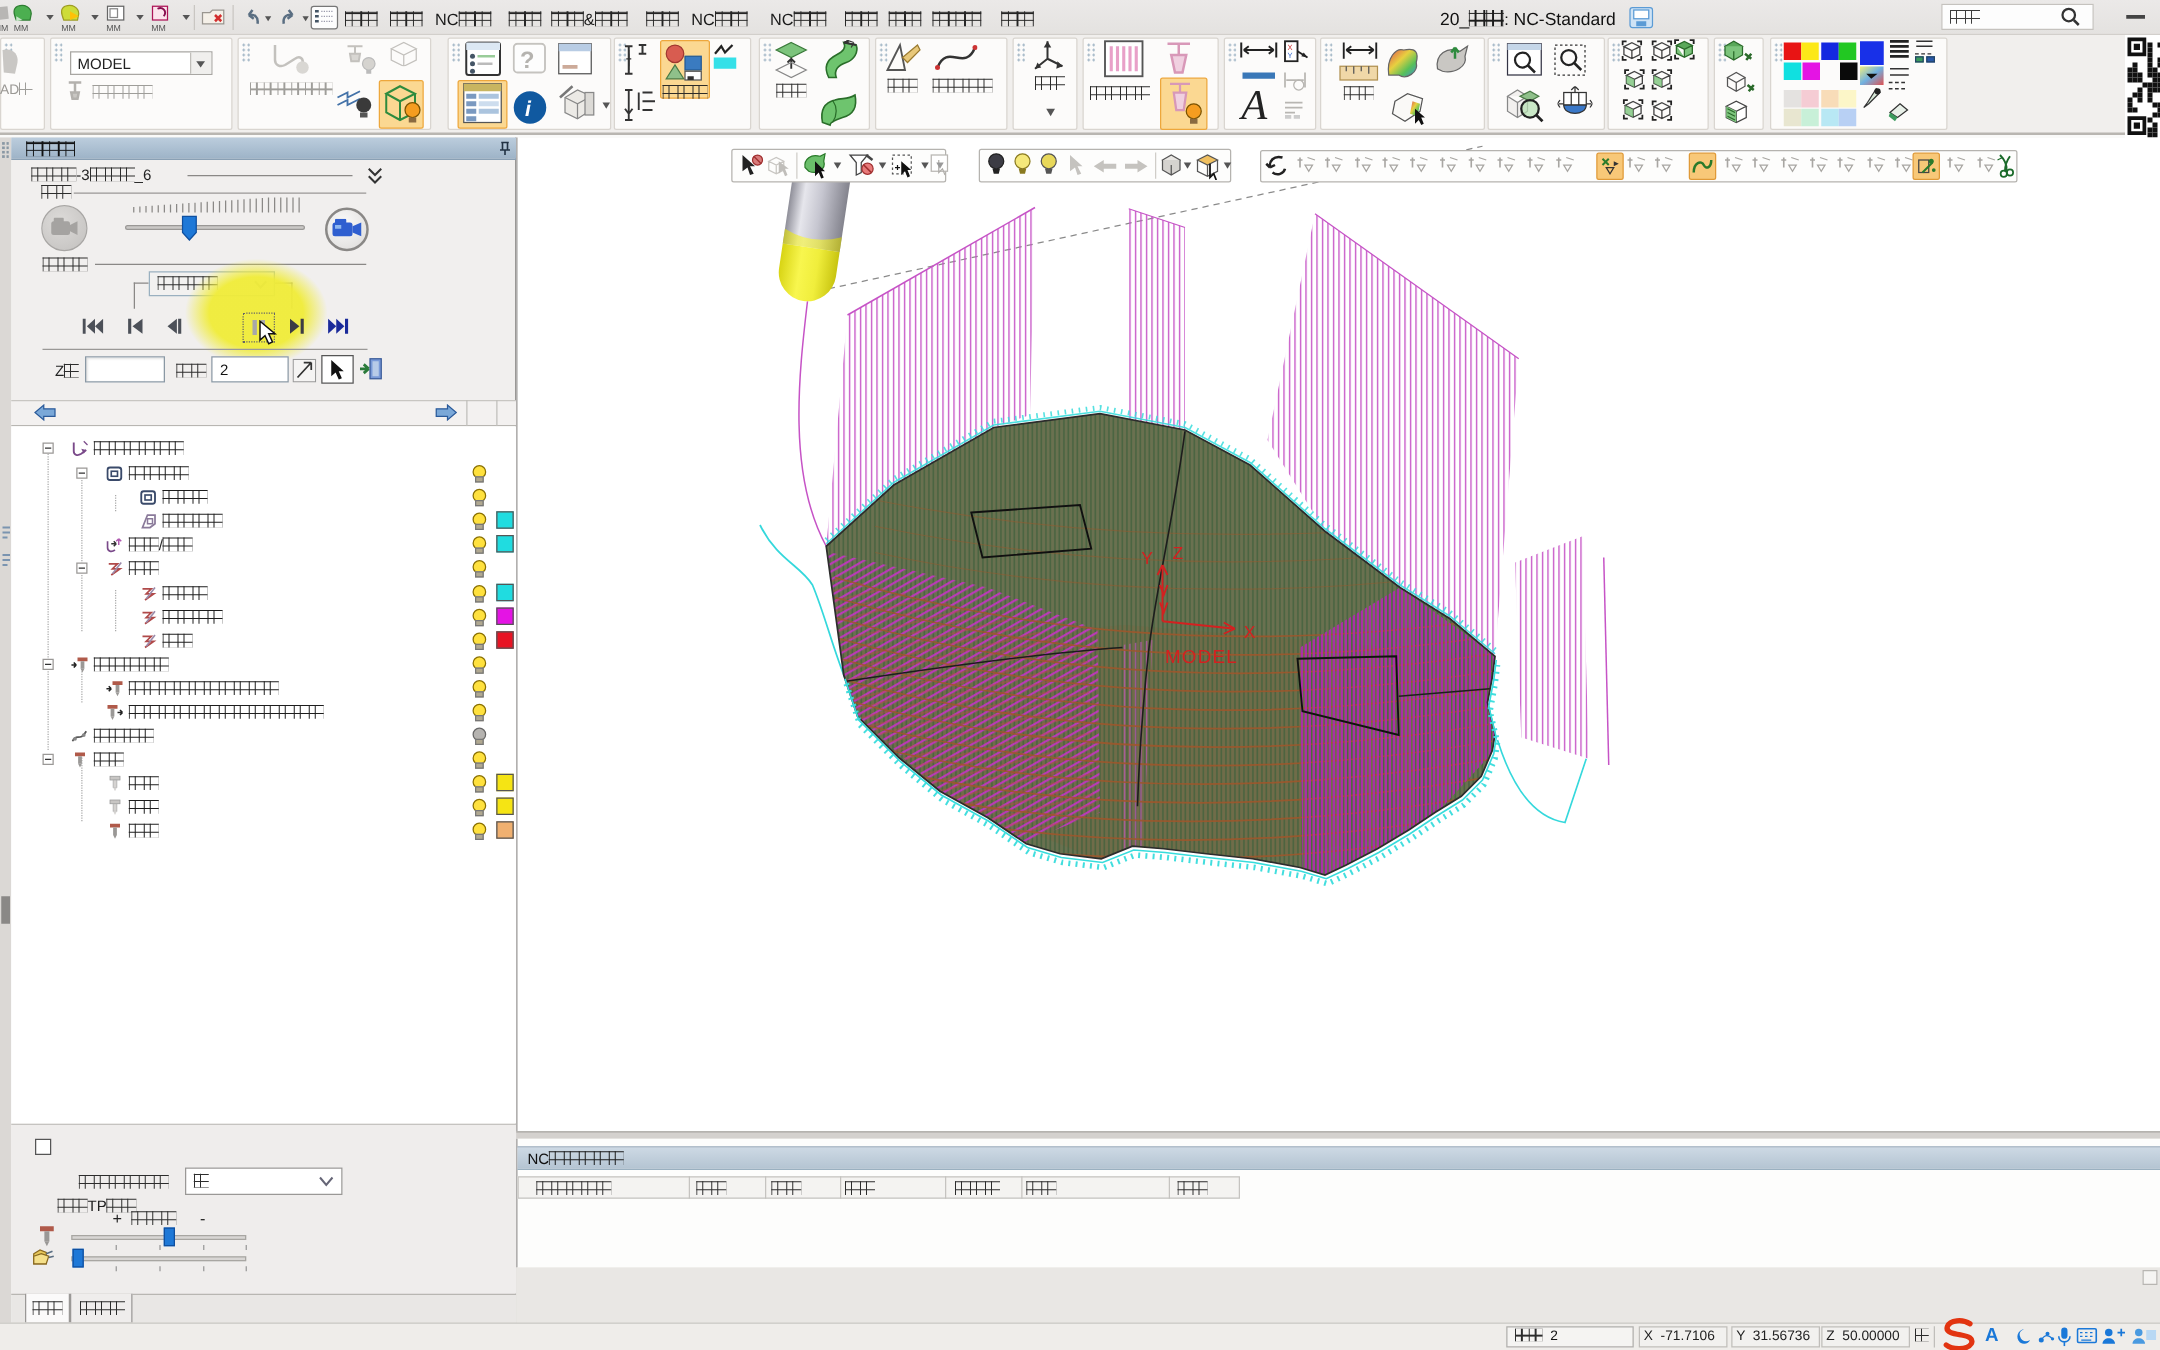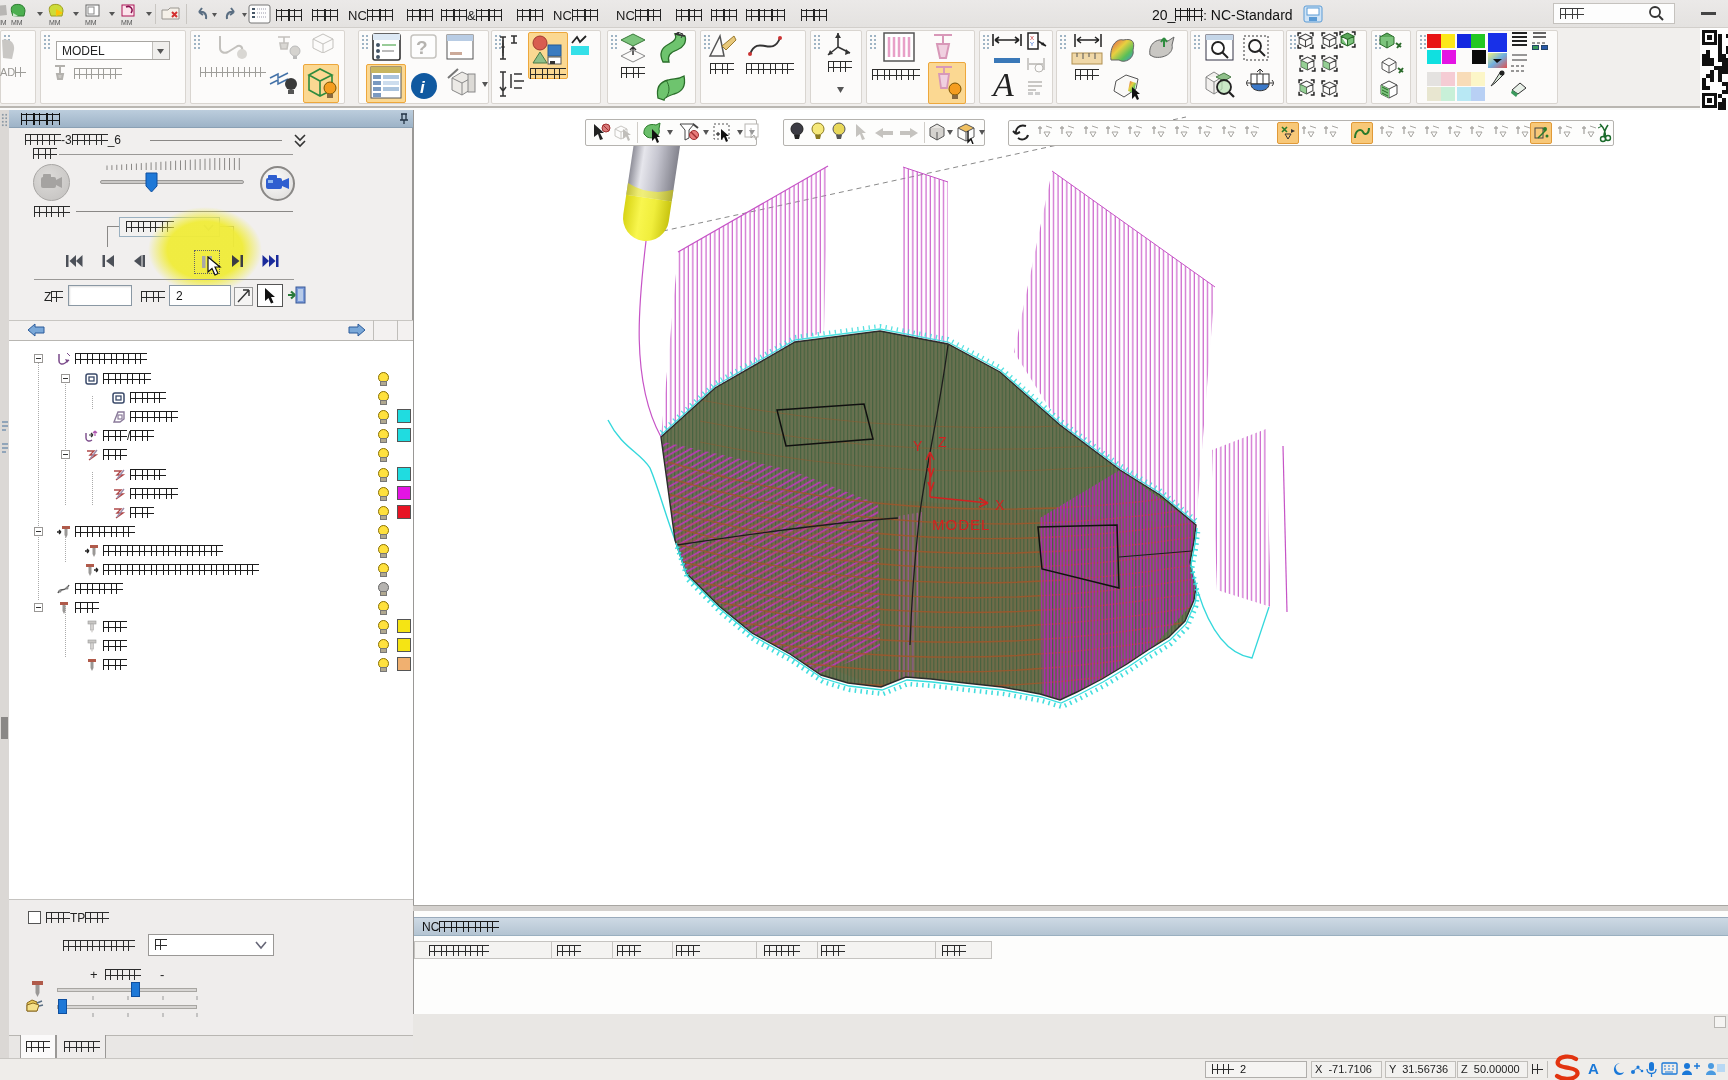--- a/index.html
+++ b/index.html
@@ -798,21 +798,21 @@
 <svg class="ico" style="left:85px;top:658px;" width="14" height="14">
     <rect x="3" y="1" width="8" height="3" fill="#b05a4a"></rect>
     <rect x="5.5" y="4" width="3" height="6" fill="#9a9896"></rect>
     <path d="M5.5 10 L8.5 10 L7 13 Z" fill="#9a9896"></path>
   </svg>
 <div style="position:absolute;left:103px;top:658px;font-size:12px;color:#111;white-space:nowrap;"><b class="zh" style="width:24px;height:11px;background-size:12px 12px;"></b></div>
 <div class="bulb" style="left:378px;top:658px"></div>
 <div class="sw" style="left:397px;top:657px;background:#f0b070"></div>
 <div class="abs" style="left:9px;top:899px;width:404px;height:136px;background:#efedec;border-top:1px solid #c5c3c0"></div>
 <div class="abs" style="left:28px;top:911px;width:13px;height:13px;background:#fff;border:1px solid #555"></div>
-<div style="position:absolute;left:46px;top:911px;font-size:12px;color:#222;white-space:nowrap;"><b class="zh" style="width:24px;height:11px;background-size:12px 12px;"></b><span style="color:#222;font-size:12px">TP</span><b class="zh" style="width:24px;height:11px;background-size:12px 12px;"></b></div>
+<div style="position:absolute;left:46px;top:958px;font-size:12px;color:#222;white-space:nowrap;"><b class="zh" style="width:24px;height:11px;background-size:12px 12px;"></b><span style="color:#222;font-size:12px">TP</span><b class="zh" style="width:24px;height:11px;background-size:12px 12px;"></b></div>
 <div style="position:absolute;left:63px;top:939px;font-size:12px;color:#222;white-space:nowrap;"><b class="zh" style="width:72px;height:11px;background-size:12px 12px;"></b></div>
 <div class="abs" style="left:148px;top:934px;width:126px;height:22px;background:#fff;border:1px solid #9a9896"></div>
 <div style="position:absolute;left:155px;top:938px;font-size:12px;color:#222;white-space:nowrap;"><b class="zh" style="width:12px;height:11px;background-size:12px 12px;"></b></div>
 <svg class="ico" style="left:255px;top:941px;" width="12" height="9">
     <path d="M1 1 L6 7 L11 1" stroke="#667" stroke-width="1.6" fill="none"></path>
   </svg>
 <div style="position:absolute;left:90px;top:967px;font-size:13px;color:#222;white-space:nowrap;">+</div>
 <div style="position:absolute;left:105px;top:968px;font-size:12px;color:#222;white-space:nowrap;"><b class="zh" style="width:36px;height:11px;background-size:12px 12px;"></b></div>
 <div style="position:absolute;left:160px;top:967px;font-size:13px;color:#222;white-space:nowrap;">-</div>
 <svg class="ico" style="left:30px;top:980px;" width="16" height="19">

